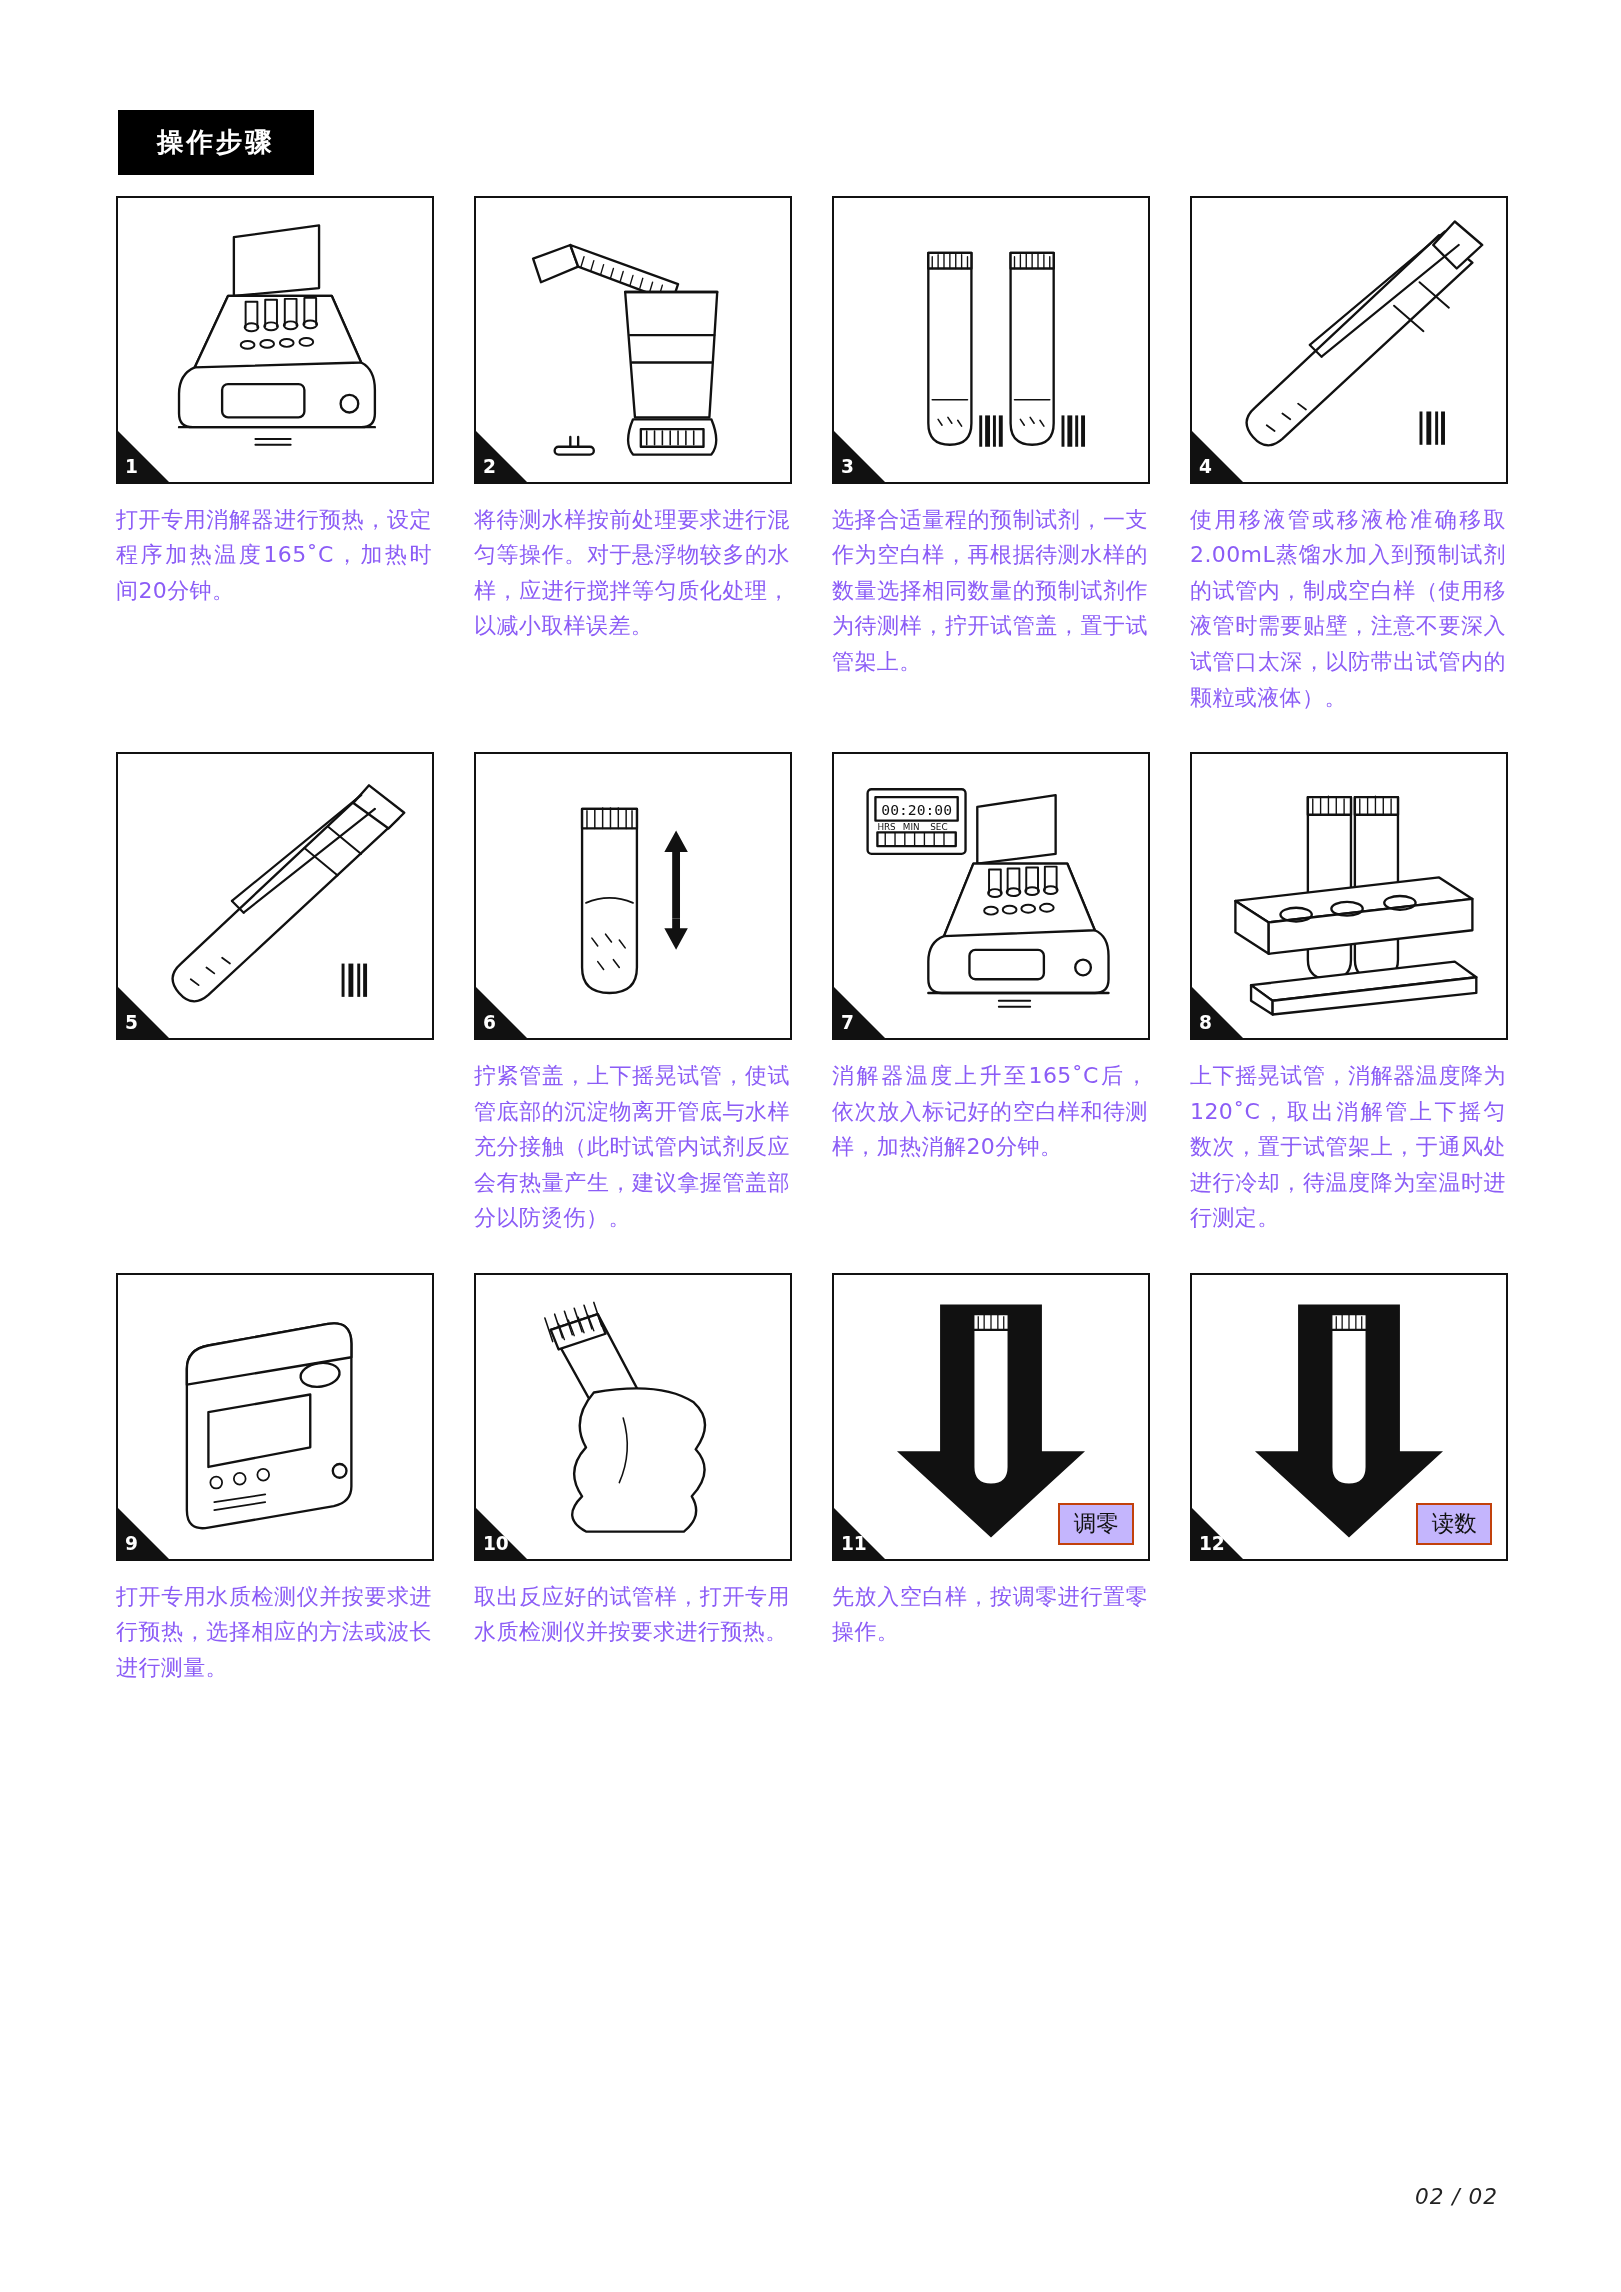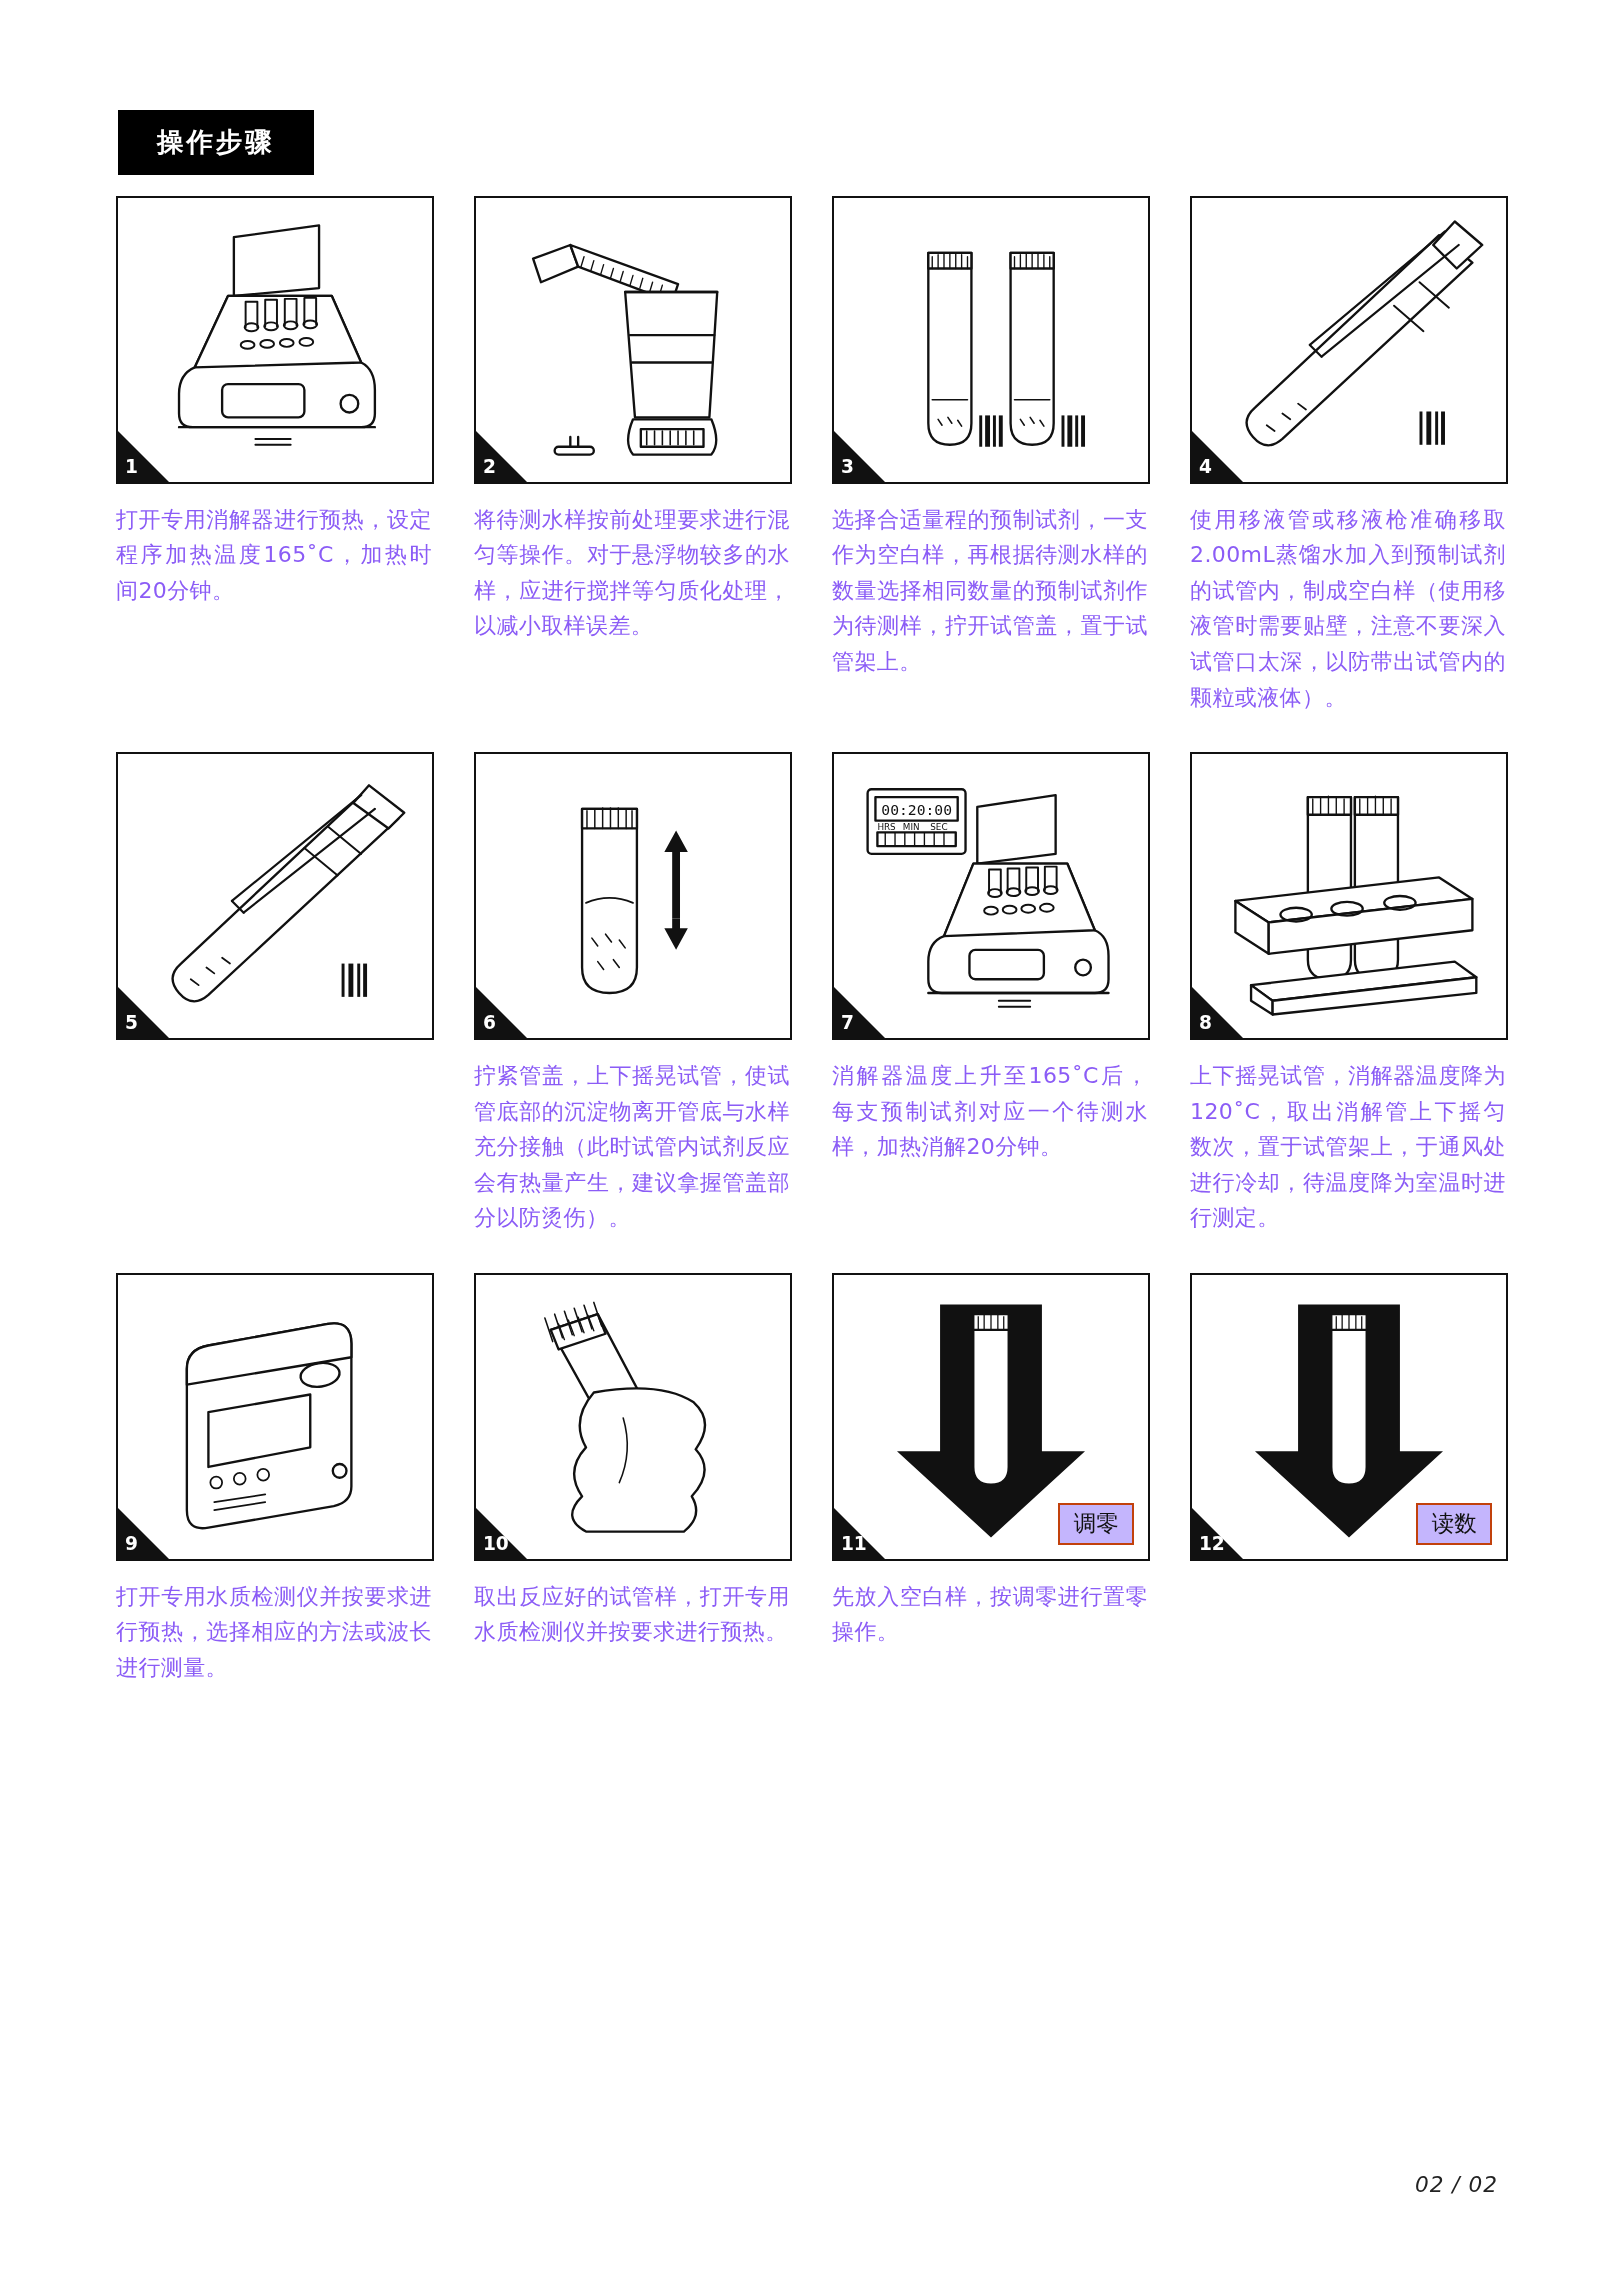--- a/index.html
+++ b/index.html
@@ -61,21 +61,21 @@
     width:316px;
     margin-top:17.6px;
     font-size:22px;
     line-height:1.62;
     letter-spacing:0.4px;
     text-align:justify;
     color:#8b5cf6;
   }
   
   .footer{
-    position:absolute;right:123px;bottom:96px;
+    position:absolute;right:123px;bottom:84px;
     font-style:italic;font-size:21.6px;color:#222;
     letter-spacing:1px;
   }
   
   .lcd-text{font-family:"DejaVu Sans Mono","Liberation Mono",monospace;}
 </style>
 </head>
 <body>
 
 <div class="page">
@@ -330,21 +330,21 @@
             <text x="70" y="78">MIN</text>
             <text x="98" y="78">SEC</text>
           </g>
           <g fill="none" stroke="#111" stroke-width="1.4">
             <path d="M52 80 L52 94 M62 80 L62 94 M72 80 L72 94 M82 80 L82 94 M92 80 L92 94 M102 80 L102 94 M112 80 L112 94"></path>
           </g>
         </svg>
         <div class="corner"></div>
         <div class="corner-num">7</div>
       </div>
-      <div class="caption">消解器温度上升至165˚C后，每支预制试剂对应一个待测水样，加热消解20分钟。</div>
+      <div class="caption">消解器温度上升至165˚C后，依次放入标记好的空白样和待测样，加热消解20分钟。</div>
     </div>
 
     <div class="cell">
       <div class="fig">
         <svg viewBox="0 0 320 290">
           <g fill="none" stroke="#111" stroke-width="2.4" stroke-linejoin="round" stroke-linecap="round">
 
             <path d="M118 44 L118 210 Q118 230 140 230 Q162 230 162 210 L162 44 Z" fill="#fff"></path>
             <path d="M118 44 L162 44 L162 62 L118 62 Z" fill="#fff"></path>
             <path d="M123 46 L123 62 M131 44 L131 62 M139 43 L139 62 M147 44 L147 62 M155 46 L155 62" stroke-width="1.4"></path>

